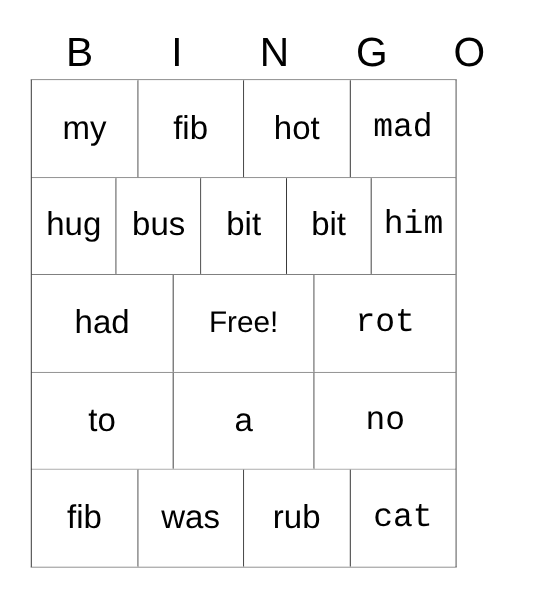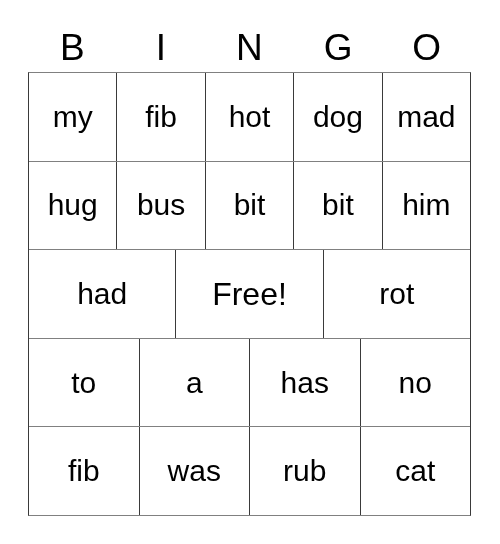--- a/index.html
+++ b/index.html
@@ -41,21 +41,21 @@
     line-height: 1;
     color: #000000;
     font-weight: 400;
   }
 
   
   #bingo-grid {
     position: absolute;
     left: 28px;
     top: 72px;
-    width: 443px;
+    width: 387px;
     height: 444px;
     box-sizing: border-box;
     border-top: 1px solid #808080;
     border-left: 1px solid #3a3a3a;
     border-right: 1px solid #3a3a3a;
     border-bottom: 1px solid #808080;
     display: flex;
     flex-direction: column;
     background: #ffffff;
   }
@@ -77,23 +77,24 @@
     justify-content: center;
     font-size: 30px;
     line-height: 1;
     color: #000000;
     background: #ffffff;
     overflow: hidden;
     white-space: nowrap;
   }
   .bingo-cell:last-child {
     border-right: none;
+    font-family: Liberation Mono, monospace;
   }
   .bingo-cell.free {
-    font-size: 32px;
+    font-size: 27px;
   }
 </style>
 </head>
 <body>
 
 <div id="bingo-card">
 
   <div id="bingo-header">
     <div class="header-cell">B</div>
     <div class="header-cell">I</div>
@@ -101,42 +102,40 @@
     <div class="header-cell">G</div>
     <div class="header-cell">O</div>
   </div>
 
   <div id="bingo-grid">
 
     <div class="bingo-row">
       <div class="bingo-cell">my</div>
       <div class="bingo-cell">fib</div>
       <div class="bingo-cell">hot</div>
-      <div class="bingo-cell">dog</div>
       <div class="bingo-cell">mad</div>
     </div>
 
     <div class="bingo-row">
       <div class="bingo-cell">hug</div>
       <div class="bingo-cell">bus</div>
       <div class="bingo-cell">bit</div>
       <div class="bingo-cell">bit</div>
       <div class="bingo-cell">him</div>
     </div>
 
     <div class="bingo-row">
       <div class="bingo-cell">had</div>
       <div class="bingo-cell free">Free!</div>
       <div class="bingo-cell">rot</div>
     </div>
 
     <div class="bingo-row">
       <div class="bingo-cell">to</div>
       <div class="bingo-cell">a</div>
-      <div class="bingo-cell">has</div>
       <div class="bingo-cell">no</div>
     </div>
 
     <div class="bingo-row">
       <div class="bingo-cell">fib</div>
       <div class="bingo-cell">was</div>
       <div class="bingo-cell">rub</div>
       <div class="bingo-cell">cat</div>
     </div>
 

